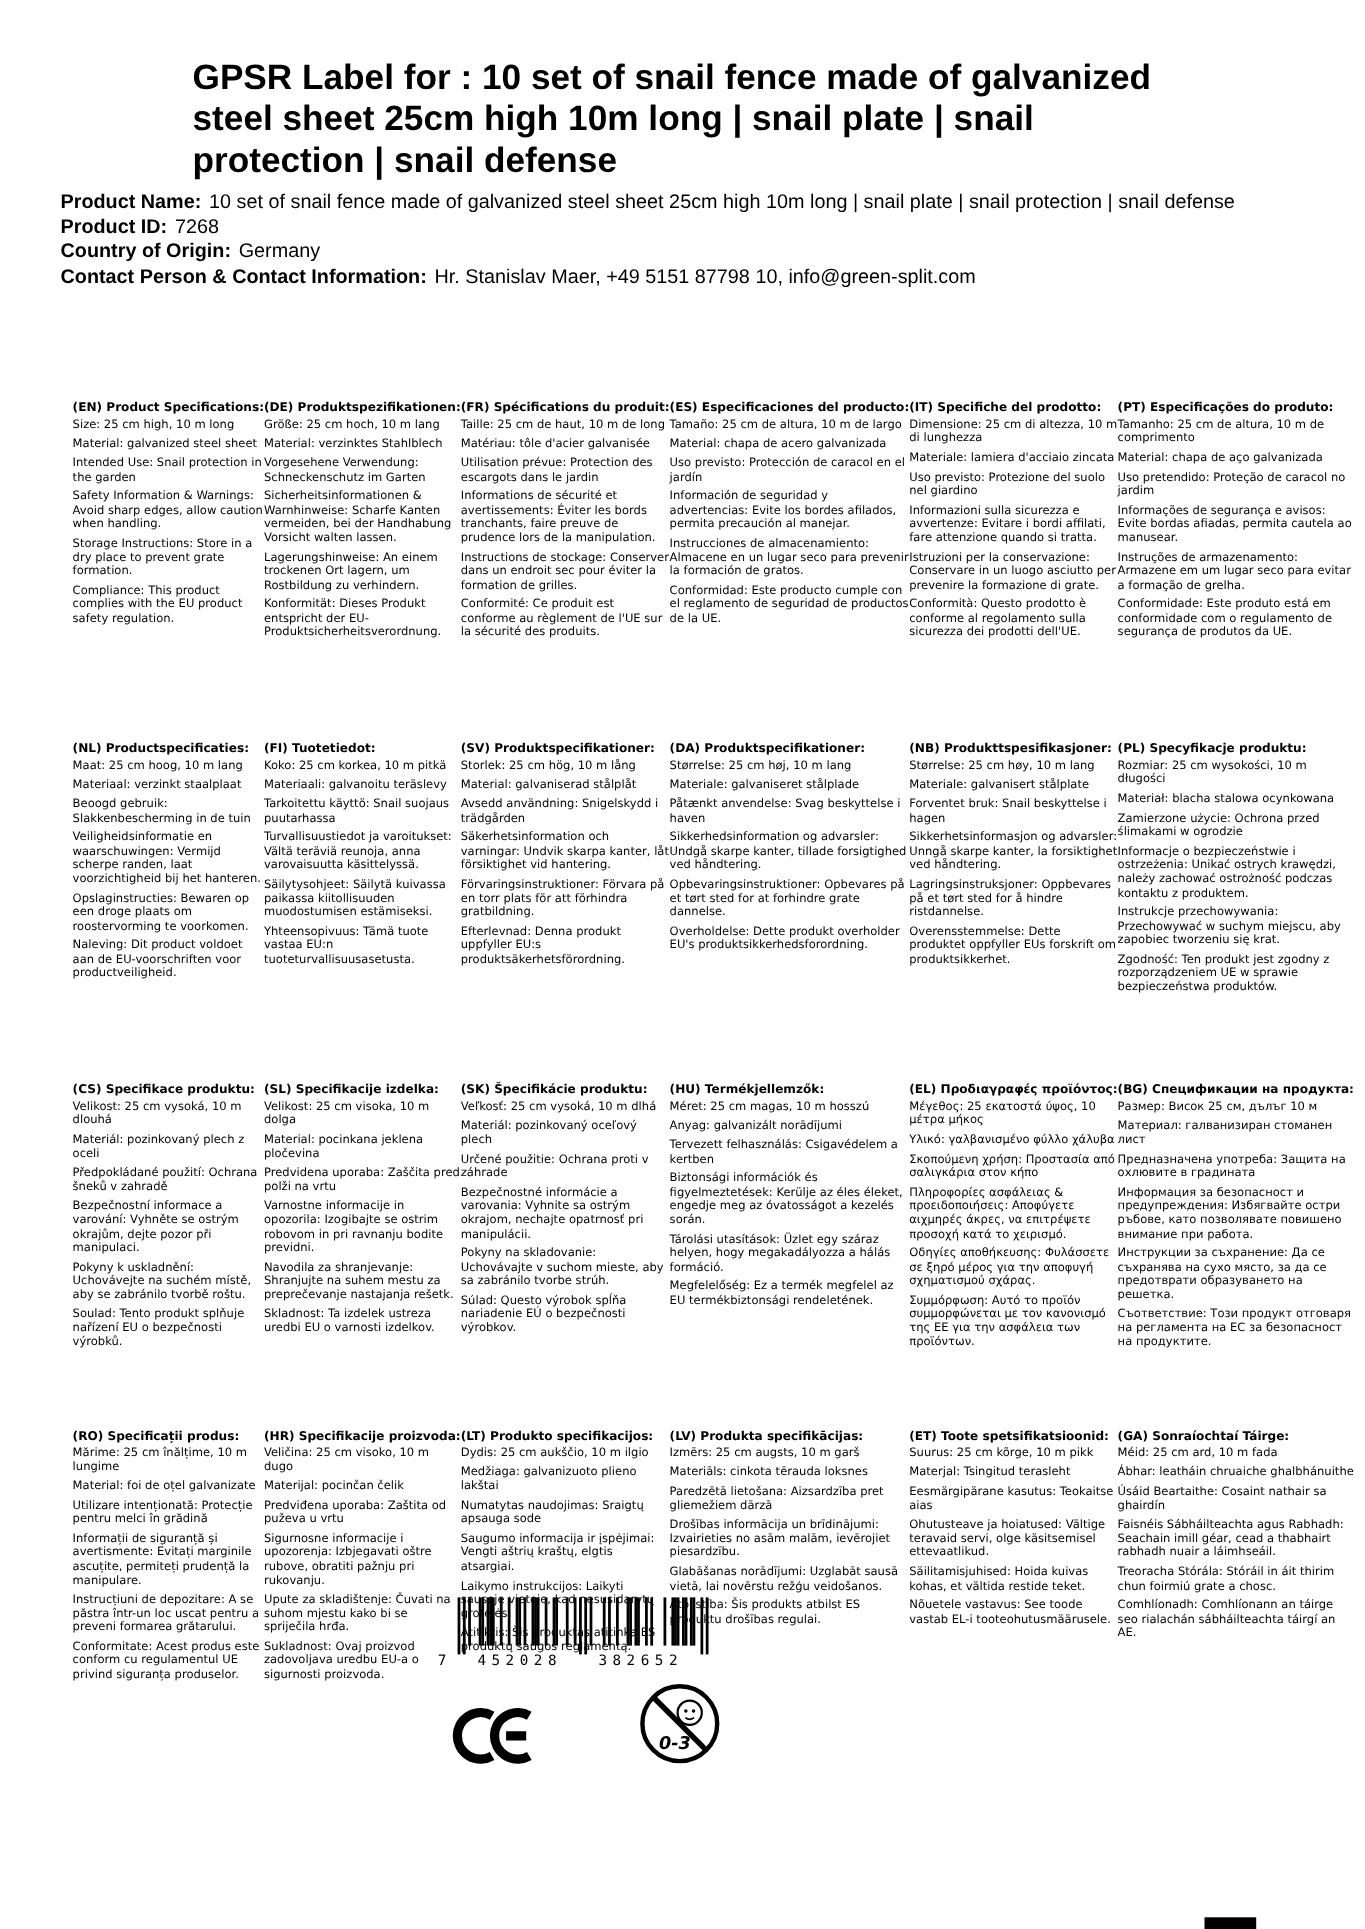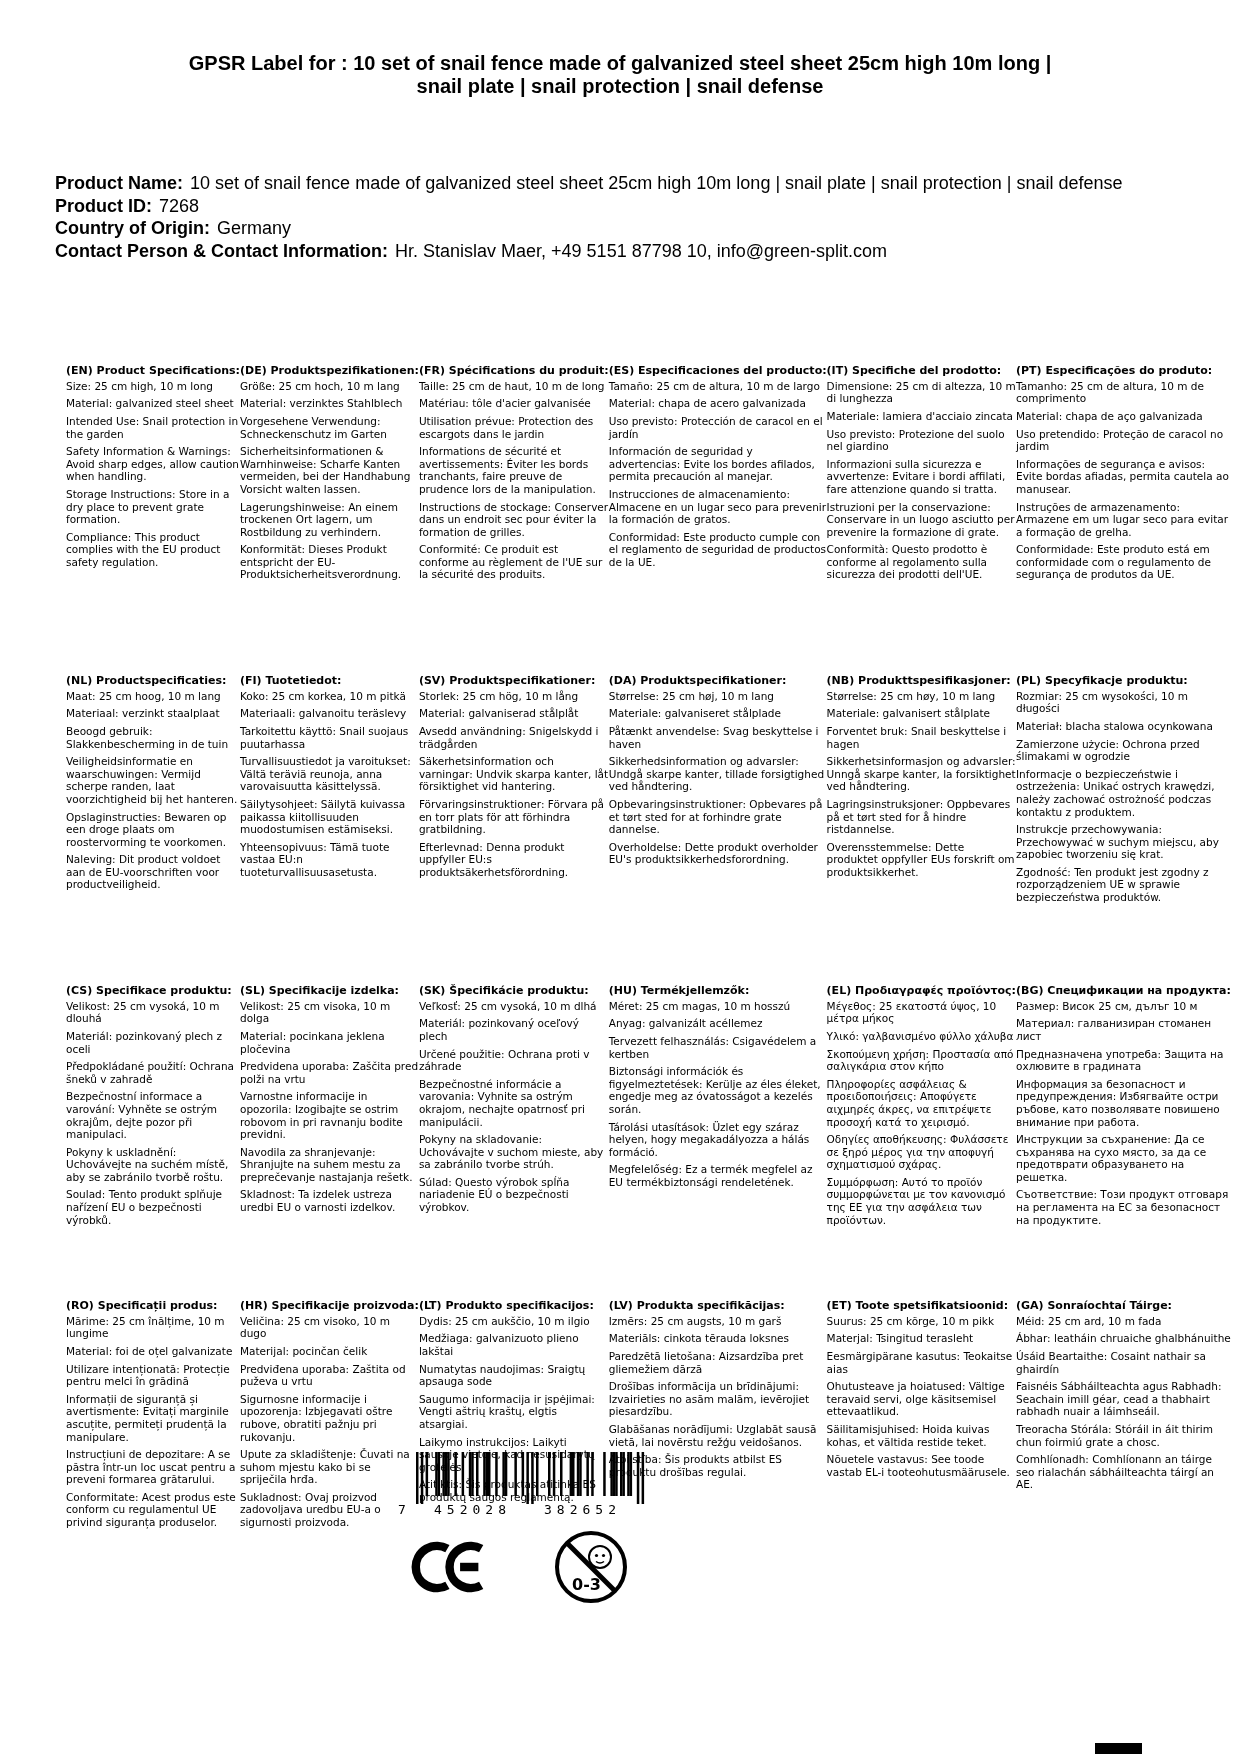--- a/index.html
+++ b/index.html
@@ -4,22 +4,22 @@
 <style>
   html,body{margin:0;padding:0;}
   body{
     width:1241px;height:1754px;position:relative;
     background:#ffffff;color:#000000;
     font-family:"DejaVu Sans",sans-serif;
     overflow:hidden;
   }
   .title{
     position:absolute;top:52px;left:175px;width:890px;
-    text-align:center;font-family:"Liberation Sans",sans-serif;
-    font-weight:bold;font-size:20px;line-height:1.17;
+    font-family:"Liberation Sans",sans-serif;
+    font-weight:bold;font-size:32px;line-height:1.17;
   }
   .info{
     position:absolute;top:172px;left:55px;width:1145px;
     font-family:"Liberation Sans",sans-serif;font-size:18px;line-height:22.5px;
   }
   .info-label{font-weight:bold;margin-right:7px;}
   .lang-grid{
     position:absolute;top:364px;left:66px;width:1140px;
     display:grid;grid-template-columns:repeat(6,1fr);
     grid-template-rows:310px 310px 315px auto;
@@ -29,21 +29,21 @@
     white-space:nowrap;margin-bottom:2px;
   }
   .lang-par{
     margin:0 0 5px 0;font-size:10.5px;line-height:1.2;
     overflow-wrap:break-word;
   }
   .footer{position:absolute;top:1452px;left:390px;width:320px;}
   .barcode svg{display:block;}
   .bc-text{font-family:"DejaVu Sans Mono",monospace;font-size:13px;letter-spacing:5px;}
   .bc-prefix{font-family:"DejaVu Sans Mono",monospace;font-size:13px;}
-  .marks{display:flex;align-items:center;gap:68px;margin-top:12px;margin-left:18px;}
+  .marks{display:flex;align-items:flex-end;gap:95px;margin-top:12px;margin-left:18px;font-style:italic;}
   .corner-mark{position:absolute;left:1095px;top:1743px;width:47px;height:11px;background:#000;}
 </style>
 </head>
 <body>
 
 <div class="title">GPSR Label for : 10 set of snail fence made of galvanized steel sheet 25cm high 10m long | snail plate | snail protection | snail defense</div>
 
 <div class="info">
   <div class="info-row">
     <span class="info-label">Product Name:</span><span class="info-value">10 set of snail fence made of galvanized steel sheet 25cm high 10m long | snail plate | snail protection | snail defense</span>
@@ -191,21 +191,21 @@
       <p class="lang-par">Veľkosť: 25 cm vysoká, 10 m dlhá</p>
       <p class="lang-par">Materiál: pozinkovaný oceľový plech</p>
       <p class="lang-par">Určené použitie: Ochrana proti v záhrade</p>
       <p class="lang-par">Bezpečnostné informácie a varovania: Vyhnite sa ostrým okrajom, nechajte opatrnosť pri manipulácii.</p>
       <p class="lang-par">Pokyny na skladovanie: Uchovávajte v suchom mieste, aby sa zabránilo tvorbe strúh.</p>
       <p class="lang-par">Súlad: Questo výrobok spĺňa nariadenie EÚ o bezpečnosti výrobkov.</p>
     </div>
     <div class="lang-block">
       <div class="lang-header">(HU) Termékjellemzők:</div>
       <p class="lang-par">Méret: 25 cm magas, 10 m hosszú</p>
-      <p class="lang-par">Anyag: galvanizált acéllemez</p>
+      <p class="lang-par">Anyag: galvanizált norādījumi</p>
       <p class="lang-par">Tervezett felhasználás: Csigavédelem a kertben</p>
       <p class="lang-par">Biztonsági információk és figyelmeztetések: Kerülje az éles éleket, engedje meg az óvatosságot a kezelés során.</p>
       <p class="lang-par">Tárolási utasítások: Üzlet egy száraz helyen, hogy megakadályozza a hálás formáció.</p>
       <p class="lang-par">Megfelelőség: Ez a termék megfelel az EU termékbiztonsági rendeletének.</p>
     </div>
     <div class="lang-block">
       <div class="lang-header">(EL) Προδιαγραφές προϊόντος:</div>
       <p class="lang-par">Μέγεθος: 25 εκατοστά ύψος, 10 μέτρα μήκος</p>
       <p class="lang-par">Υλικό: γαλβανισμένο φύλλο χάλυβα</p>
       <p class="lang-par">Σκοπούμενη χρήση: Προστασία από σαλιγκάρια στον κήπο</p>

